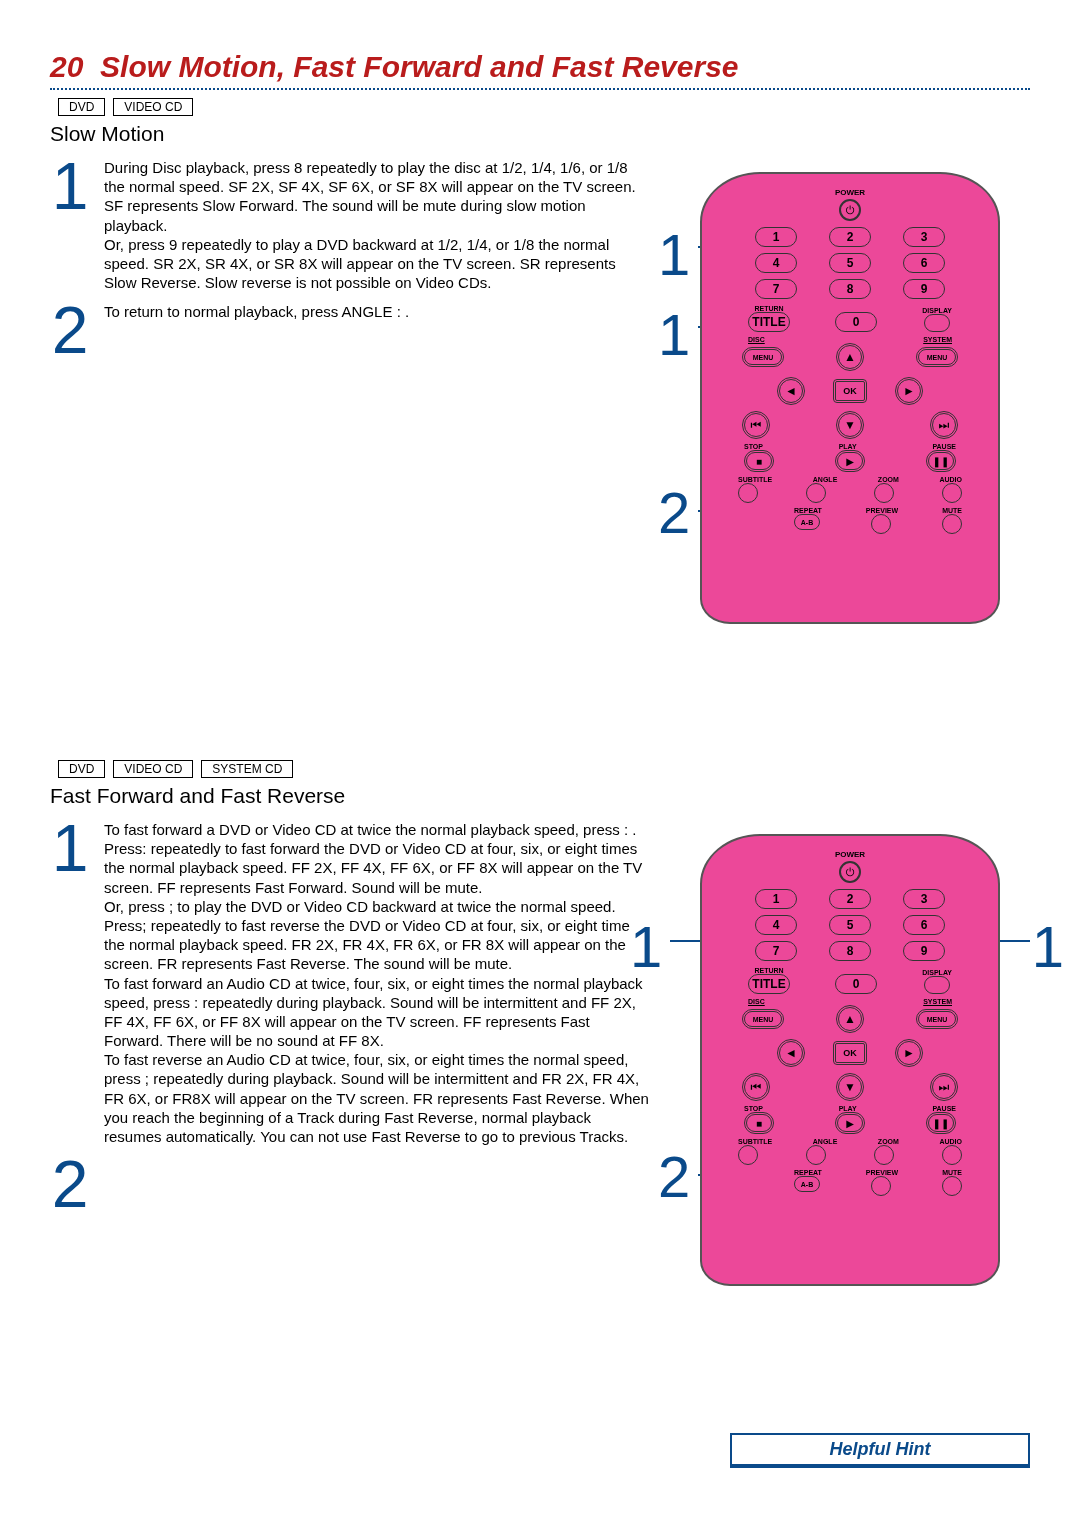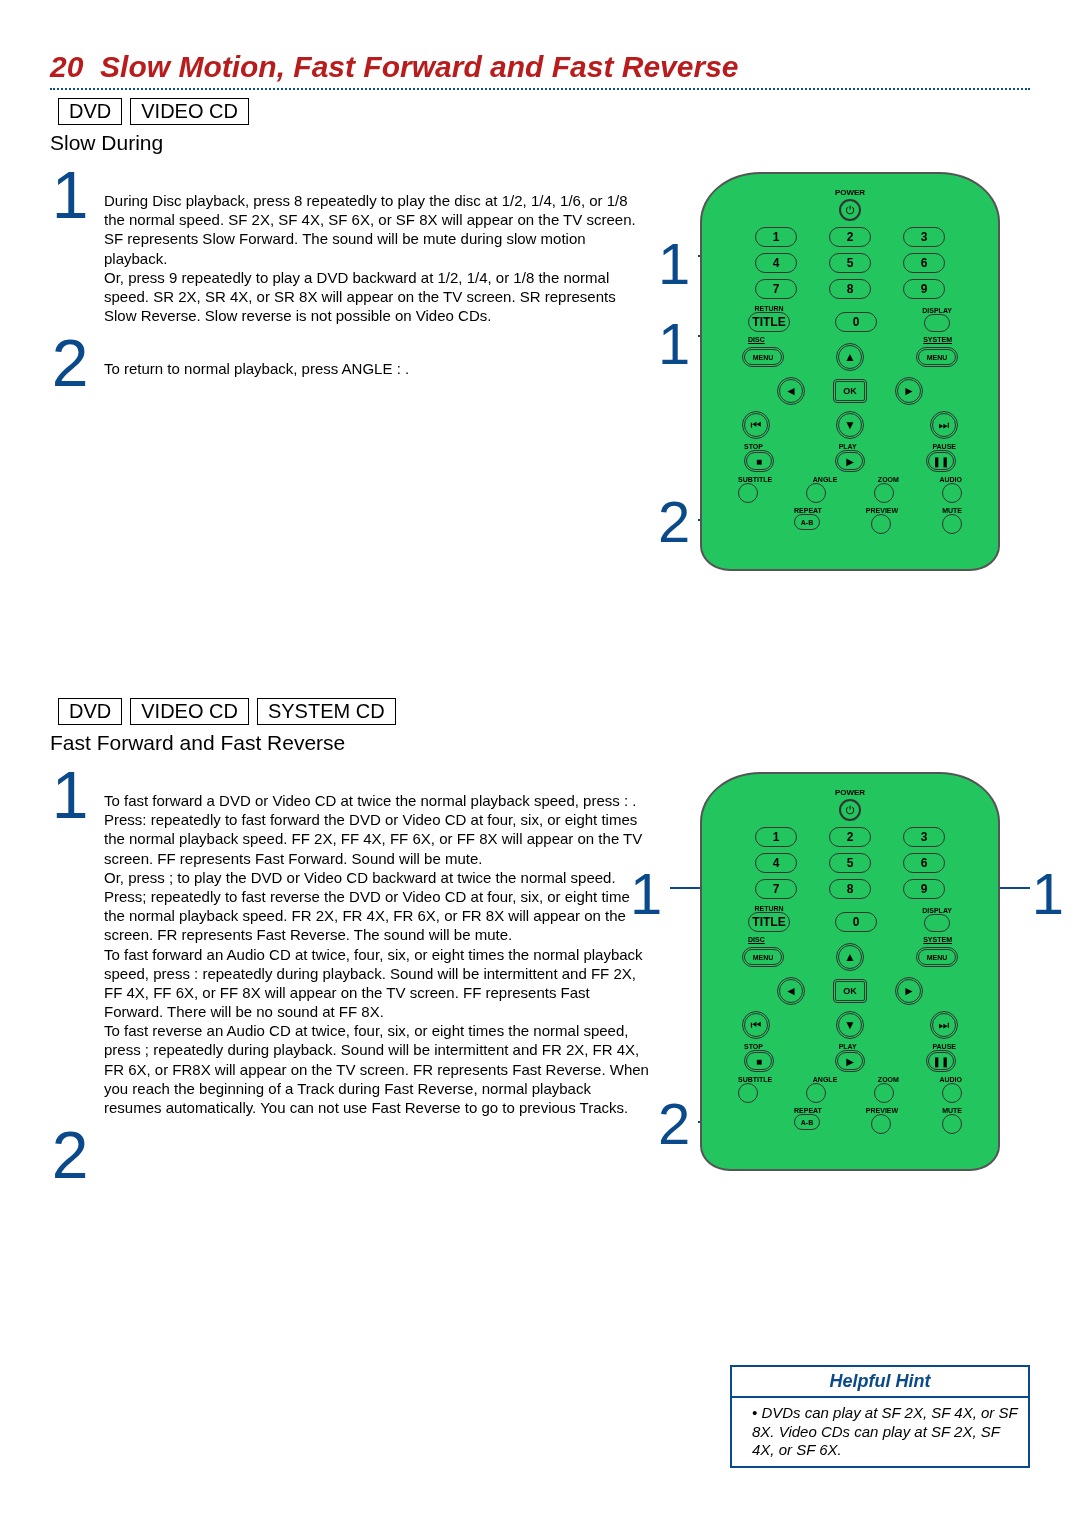--- a/index.html
+++ b/index.html
@@ -26,21 +26,21 @@
   }
   .disc-badges {
     display: flex;
     gap: 8px;
     margin-bottom: 6px;
     margin-left: 8px;
   }
   .disc-badge {
     border: 1px solid #000;
     padding: 1px 10px;
-    font-size: 20px;
+    font-size: 12px;
   }
   .section-title {
     font-size: 21px;
     margin: 4px 0 10px 0;
   }
   .content-row {
     display: flex;
     gap: 20px;
   }
   .text-col { flex: 1; }
@@ -57,32 +57,31 @@
     font-weight: 300;
     color: #0a4a8a;
     min-width: 40px;
     text-align: center;
     margin-top: 4px;
   }
   .step-body {
     font-size: 15px;
     line-height: 1.28;
     padding-top: 2px;
-    margin-top: 24px;
   }
 
   
   .remote {
     position: relative;
     width: 300px;
-    height: 399px;
-    margin: 7px auto;
+    height: 452px;
+    margin: 16px auto;
     border: 2px solid #555;
     border-radius: 60px 60px 30px 30px / 50px 50px 25px 25px;
-    background: #22c55e;
+    background: #ec4899;
     padding: 14px 20px 10px 20px;
   }
   .remote .power-label { text-align:center; font-size:8px; font-weight:bold; }
   .remote .power-btn {
     width:22px; height:22px; border:2px solid #333; border-radius:50%;
     margin:2px auto 6px auto; display:flex; align-items:center; justify-content:center; font-size:11px;
   }
   .num-grid {
     display:grid; grid-template-columns: repeat(3, 1fr);
     gap:6px 18px; justify-items:center; margin:0 26px 6px 26px;
@@ -138,21 +137,21 @@
 <div class="page-title">
   <span>20</span>&nbsp;
   <span>Slow Motion, Fast Forward and Fast Reverse</span>
 </div>
 <hr class="dotted-rule">
 
 <div class="disc-badges">
   <div class="disc-badge">DVD</div>
   <div class="disc-badge">VIDEO CD</div>
 </div>
-<div class="section-title">Slow During</div>
+<div class="section-title">Slow Motion</div>
 
 <div class="content-row">
   <div class="text-col">
     <div class="step">
       <div class="step-num">1</div>
       <div class="step-body" style="white-space:pre-line;">During Disc playback, press  8  repeatedly to play the disc at 1/2, 1/4, 1/6, or 1/8 the normal speed.  SF 2X, SF 4X, SF 6X, or SF 8X will appear on the TV screen. SF represents Slow Forward. The sound will be mute during slow motion playback.
 Or, press  9  repeatedly to play a DVD backward at 1/2, 1/4, or 1/8 the normal speed.  SR 2X, SR 4X, or SR 8X will appear on the TV screen. SR represents Slow Reverse. Slow reverse is not possible on Video CDs.</div>
     </div>
     <div class="step">
       <div class="step-num">2</div>
@@ -354,18 +353,13 @@
         <div class="ab-btn">A-B</div>
         <div class="round-btn"></div>
         <div class="round-btn"></div>
       </div>
     </div>
   </div>
 </div>
 
 <div class="hint-box">
   <div class="hint-title">Helpful Hint</div>
-  <div class="hint-body">
-    <ul>
-        <li>DVDs can play at SF 2X, SF 4X, or SF 8X. Video CDs can play at SF 2X, SF 4X, or SF 6X.</li>
-      </ul>
-  </div>
 </div>
 
 </body></html>

